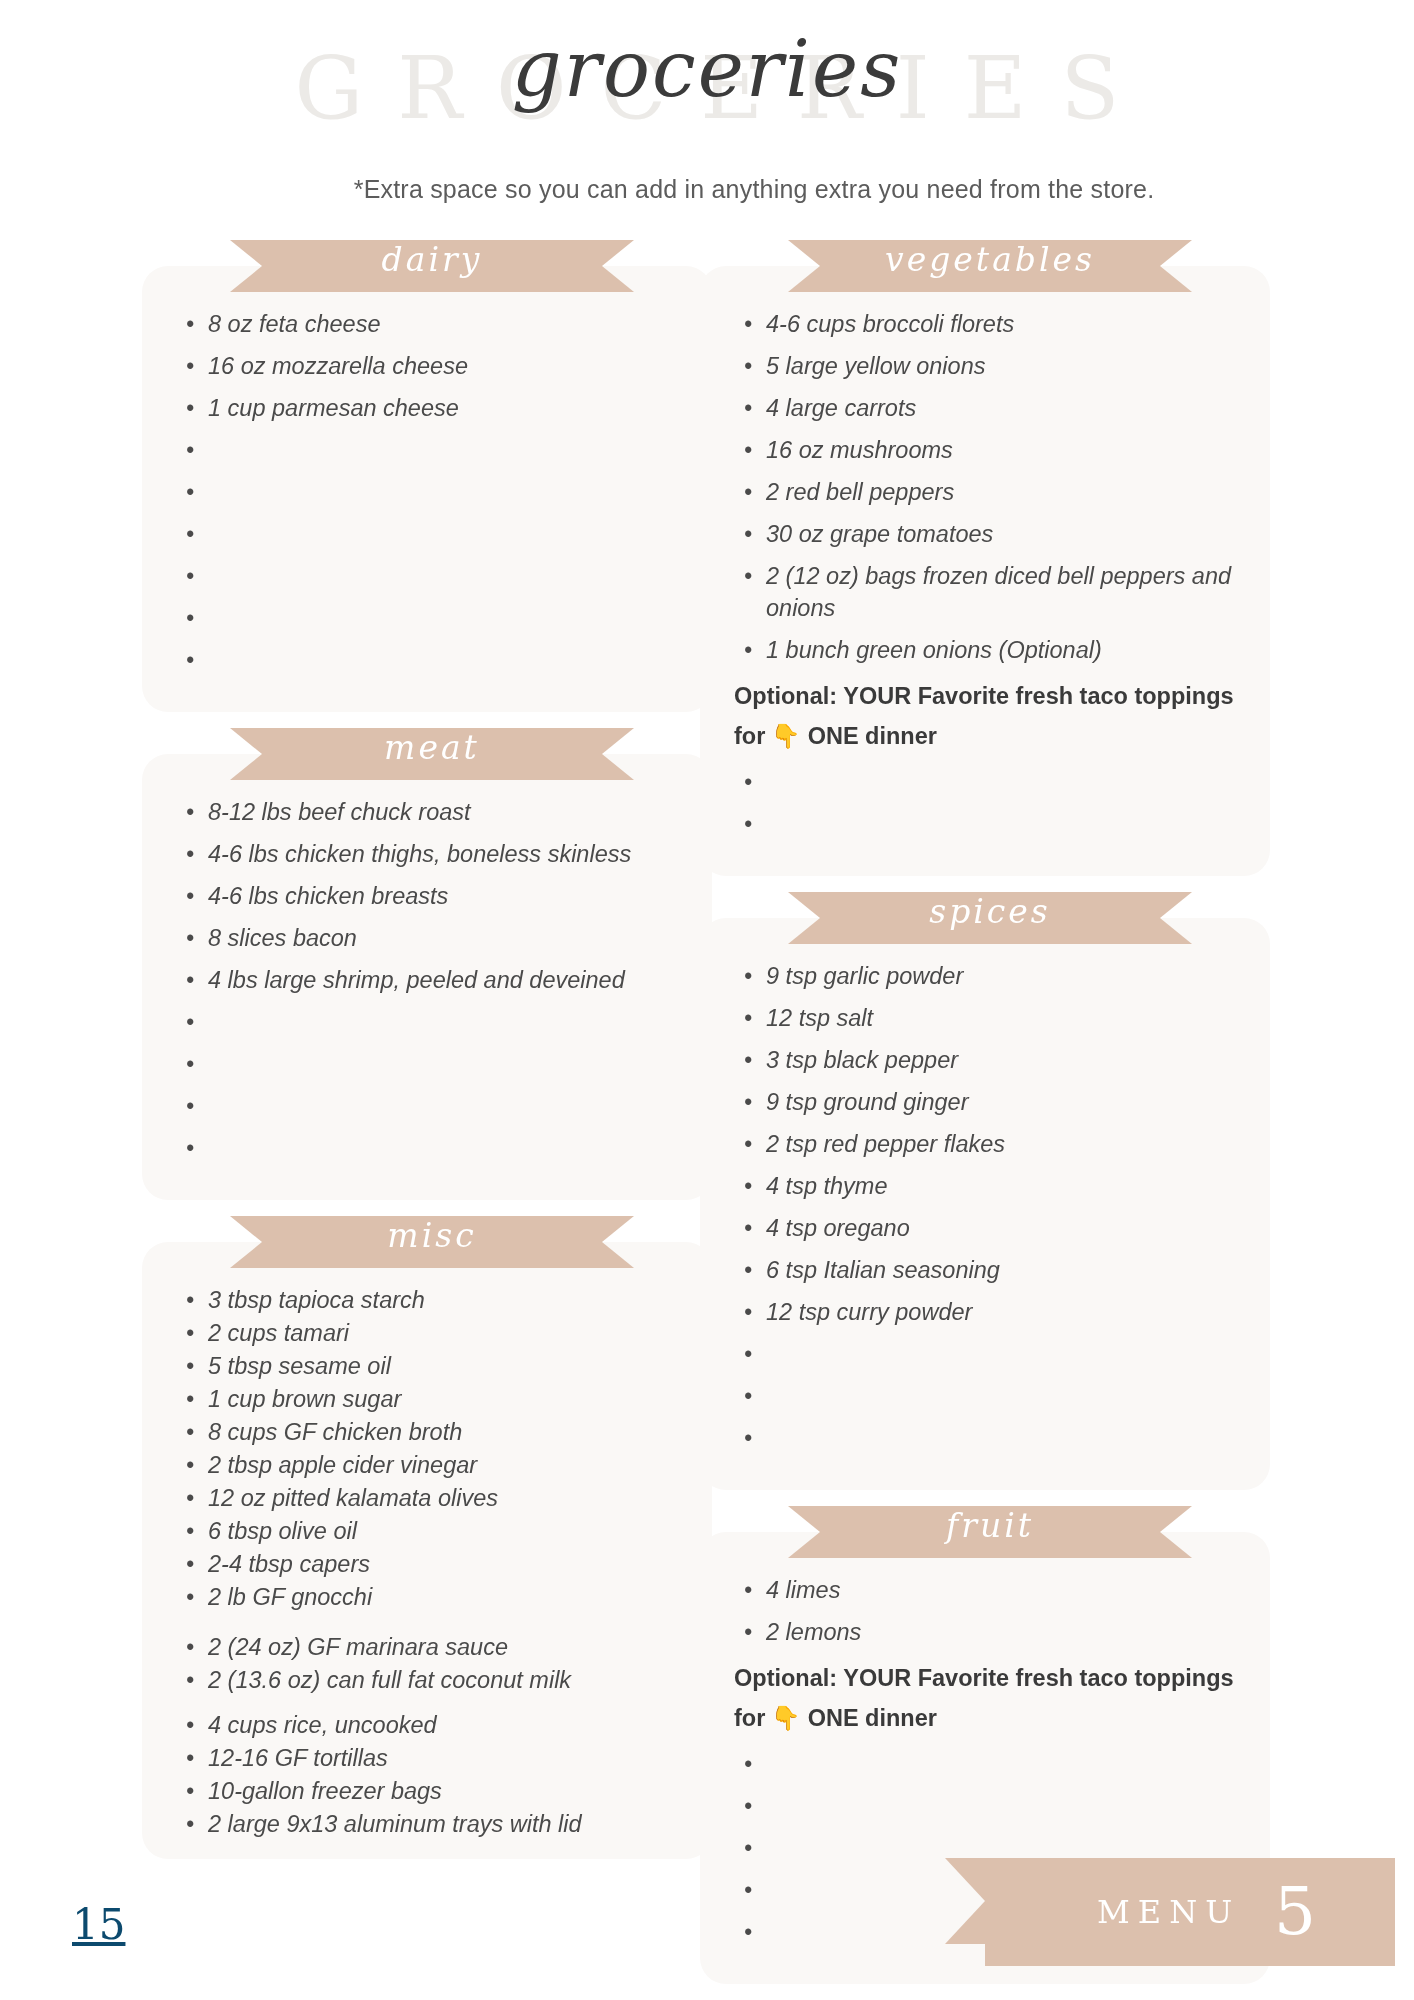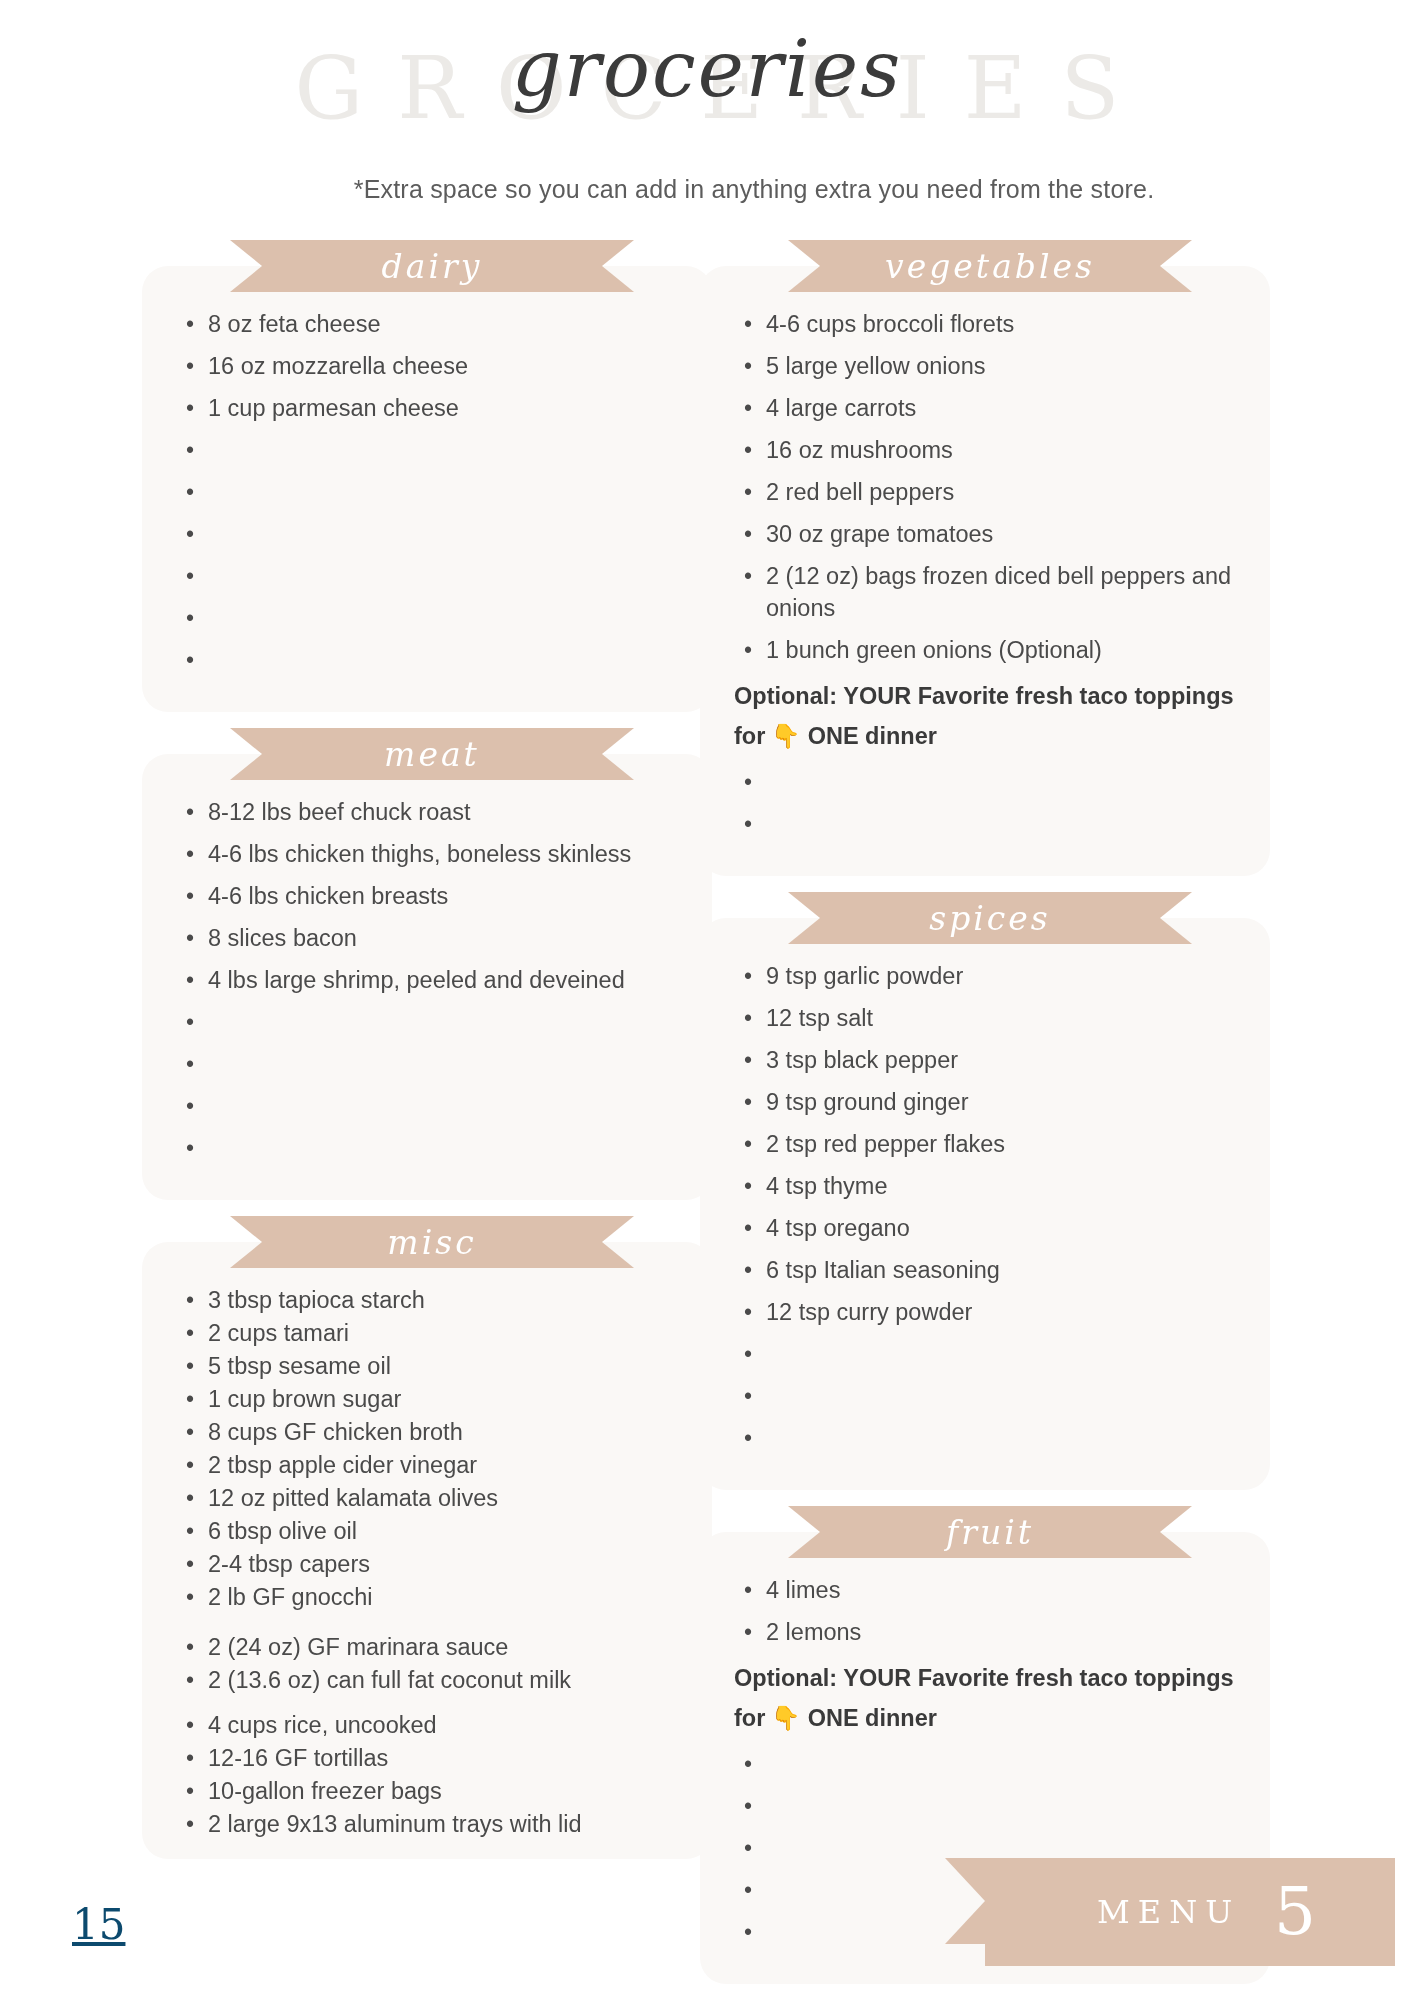--- a/index.html
+++ b/index.html
@@ -78,21 +78,21 @@
     margin-bottom: 16px;
   }
   .banner {
     position: relative;
     height: 52px;
     background: #dcc0ad;
     margin-left: 120px;
     margin-right: 110px;
     z-index: 3;
     display: flex;
-    align-items: center;
+    align-items: flex-start;
     justify-content: center;
   }
   .banner::before,
   .banner::after {
     content: "";
     position: absolute;
     top: 0;
     width: 0;
     height: 0;
     border-top: 26px solid #dcc0ad;
@@ -118,20 +118,21 @@
     border-radius: 26px;
     margin-top: -26px;
     padding: 42px 34px 26px 34px;
     position: relative;
     z-index: 1;
   }
   ul.items {
     list-style: none;
     margin: 0;
     padding: 0;
+    font-style: italic;
   }
   ul.items li {
     position: relative;
     padding-left: 32px;
     font-size: 23.5px;
     line-height: 32px;
     margin-bottom: 10px;
     color: #4a4a4a;
     min-height: 32px;
   }

